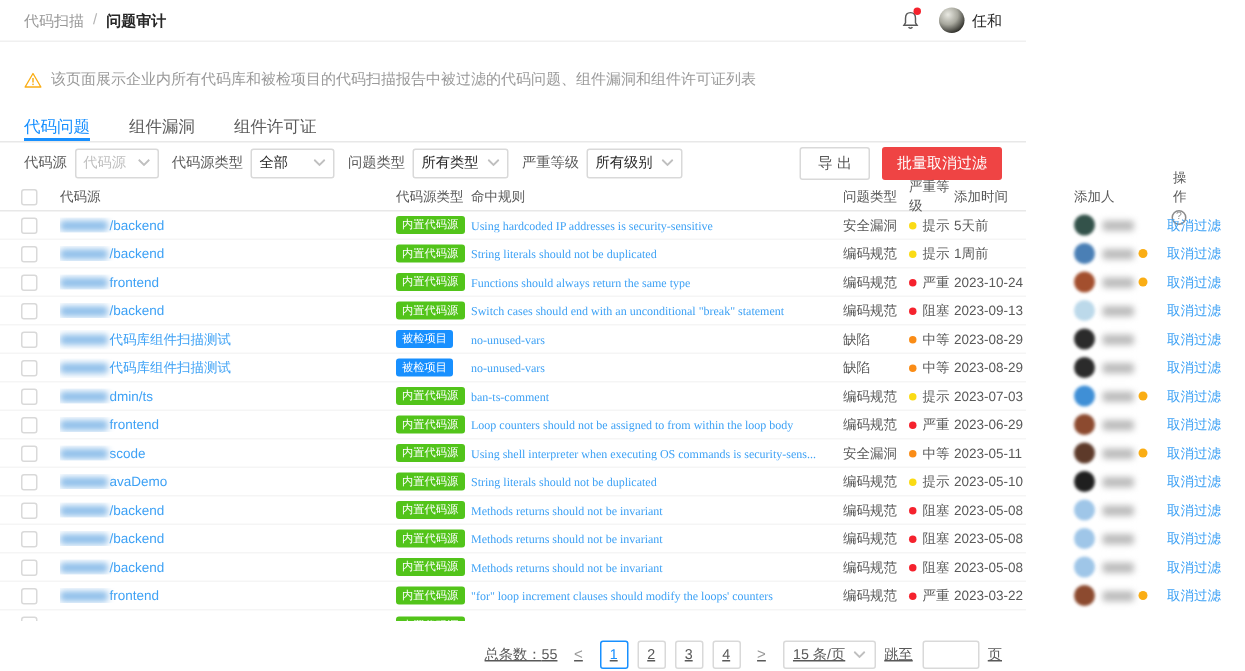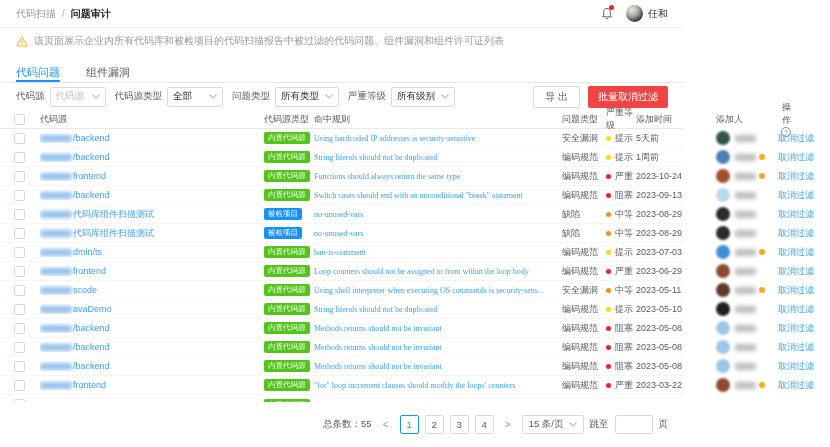--- a/index.html
+++ b/index.html
@@ -13,21 +13,21 @@
   .crumb .sep { margin:0 6px; color:#b3b3b3; }
   .crumb .page { color:#262626; font-weight:700; }
   .topbar-right { margin-left:auto; display:flex; align-items:center; gap:12px; }
   .bell { position:relative; width:14px; height:15px; cursor:pointer; display:flex; }
   .bell-dot { position:absolute; top:-1px; right:0; width:5px; height:5px; background:#f5222d; border-radius:50%; }
   .user { display:flex; align-items:center; gap:5px; font-size:10px; color:#262626; cursor:pointer; }
   .avatar-top { width:17px; height:17px; border-radius:50%;
     background:radial-gradient(circle at 35% 28%, #e9e9e2 0%, #a8a89e 40%, #2d2d28 78%); }
 
   
-  .notice { height:26px; display:flex; align-items:center; gap:6px; padding:0 16px; font-size:10px; color:#999; }
+  .notice { height:26px; display:flex; align-items:center; gap:6px; padding:0 16px; font-size:10px; color:#999;margin-top:12px; }
 
   
   .tabs { display:flex; gap:26px; padding:0 16px; border-bottom:1px solid #e8e8e8; height:29px;align-items:flex-end; }
   .tab { font-size:11px; color:#595959; display:flex; align-items:center; cursor:pointer; border-bottom:2px solid transparent; }
   .tab.active { color:#1890ff; border-bottom-color:#1890ff; }
 
   
   .filterbar { height:27px; display:flex; align-items:center; padding:0 16px; font-size:9.5px; color:#595959; }
   .fgroup { display:flex; align-items:center; gap:5px; margin-right:9px; }
   .sel { height:20px; border:1px solid #d9d9d9; border-radius:2px; display:flex; align-items:center;
@@ -69,21 +69,21 @@
   .redact.grey { background:#bdbdbd; width:21px; margin-left:5px; }
   .avatar { width:14px; height:14px; border-radius:50%; flex:none; filter:blur(1px); }
   .marker { width:6px; height:6px; border-radius:50%; background:#faad14; margin-left:3px; flex:none; filter:blur(0.5px); }
   .partial-row { height:7px; overflow:hidden; border-bottom:none; align-items:flex-start; }
   .partial-row > div { margin-top:4px; }
   .qicon { width:10px; height:10px; border:1px solid #8c8c8c; border-radius:50%; font-size:7px; color:#8c8c8c;
     display:inline-flex; align-items:center; justify-content:center; margin-left:3px; }
 
   
   .pagination { display:flex; align-items:center; justify-content:flex-end; gap:6px; padding:13px 16px 0 0;
-    font-size:9.5px; color:#595959; }
+    font-size:9.5px; color:#595959;text-decoration:underline; }
   .page-btn { min-width:19px; height:19px; border:1px solid #d9d9d9; border-radius:2px; display:flex;
     align-items:center; justify-content:center; padding:0 4px; background:#fff; color:#595959; cursor:pointer; }
   .page-btn.current { border-color:#1890ff; color:#1890ff; }
   .page-arrow { min-width:16px; height:19px; display:flex; align-items:center; justify-content:center;
     color:#999; cursor:pointer; font-size:10px; }
   .size-select { height:19px; border:1px solid #d9d9d9; border-radius:2px; display:flex; align-items:center;
     padding:0 6px; gap:5px; cursor:pointer; }
   .jump-input { width:38px; height:19px; border:1px solid #d9d9d9; border-radius:2px; outline:none;
     font-size:9.5px; padding:0 4px; font-family:inherit; }
 </style>
@@ -118,20 +118,21 @@
       <path d="M8 1 L15 13 H1 Z" stroke="#faad14" stroke-width="1.2" stroke-linejoin="round"></path>
       <rect x="7.35" y="5" width="1.3" height="4" fill="#faad14"></rect>
       <rect x="7.35" y="10" width="1.3" height="1.3" fill="#faad14"></rect>
     </svg>
     <span>该页面展示企业内所有代码库和被检项目的代码扫描报告中被过滤的代码问题、组件漏洞和组件许可证列表</span>
   </div>
 
   <div class="tabs">
     <div class="tab active">代码问题</div>
     <div class="tab">组件漏洞</div>
+    <div class="tab">组件许可证</div>
   </div>
 
   <div class="filterbar">
     <div class="fgroup">
       <span>代码源</span>
       <span class="sel placeholder">
         <span class="val">代码源</span>
         <svg width="8" height="5" viewBox="0 0 8 5" fill="none" stroke="#bfbfbf" stroke-width="1.2">
             <path d="M0.5 0.5 L4 4 L7.5 0.5"></path>
           </svg>

